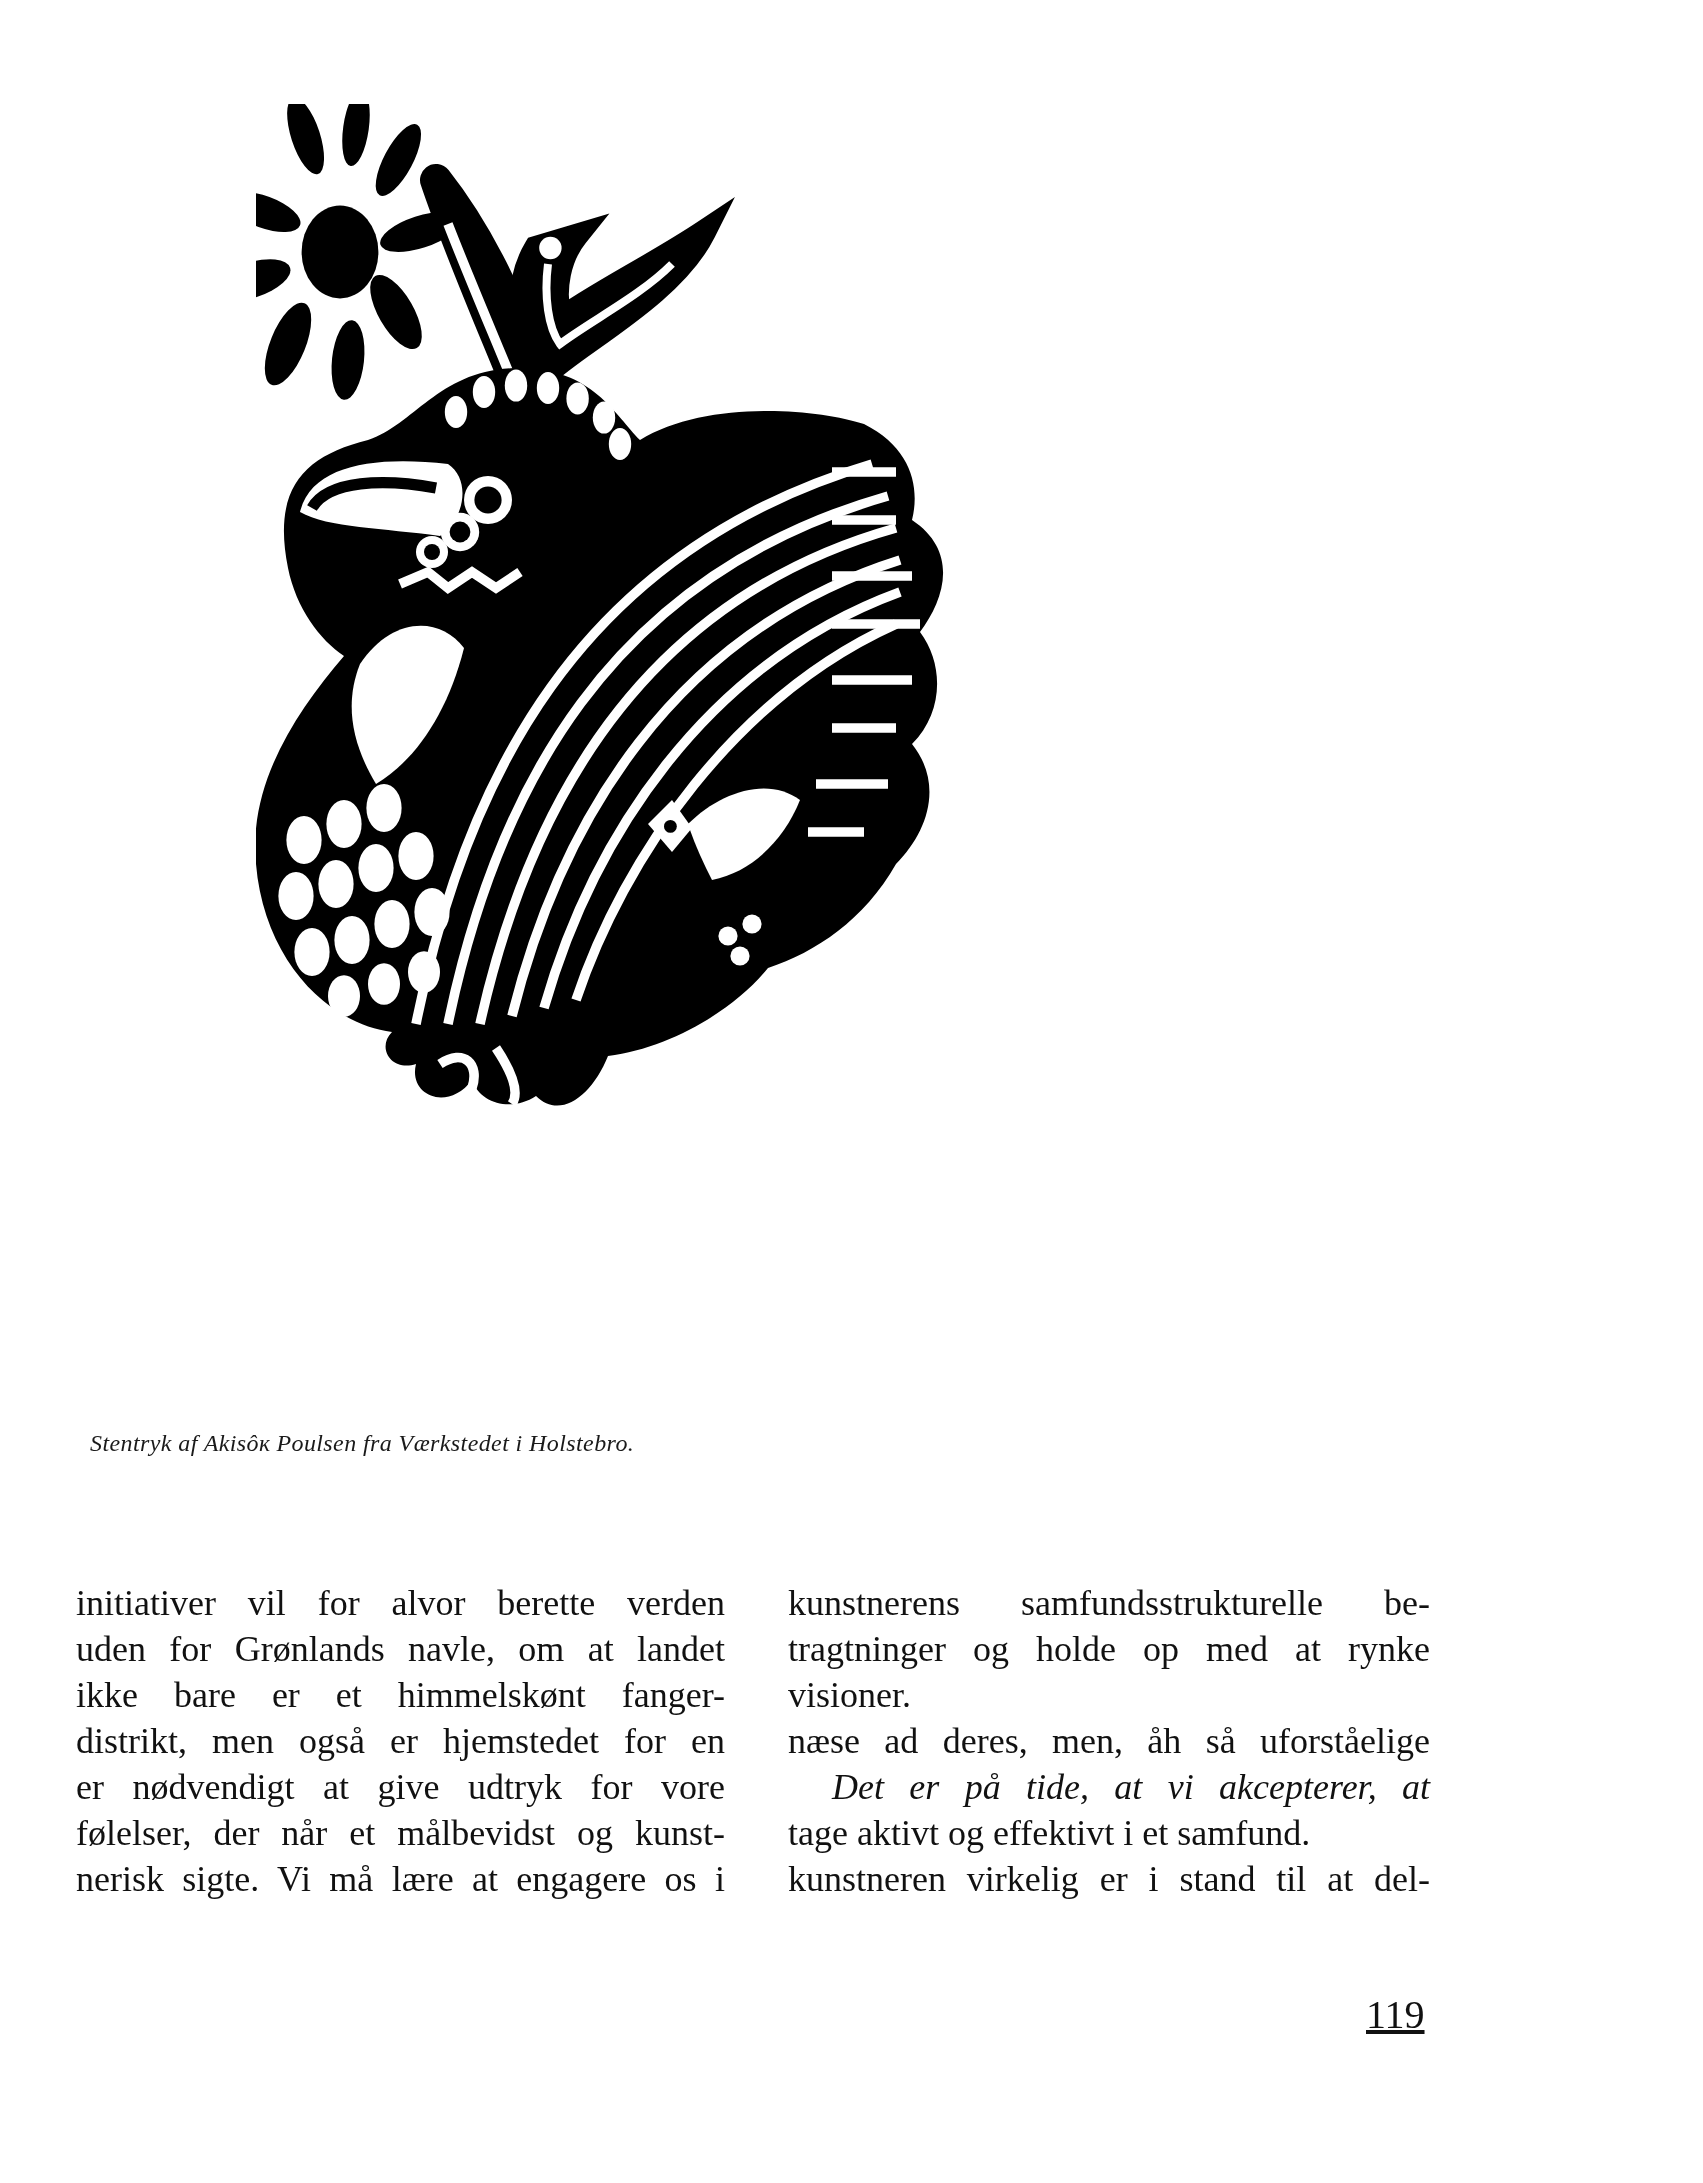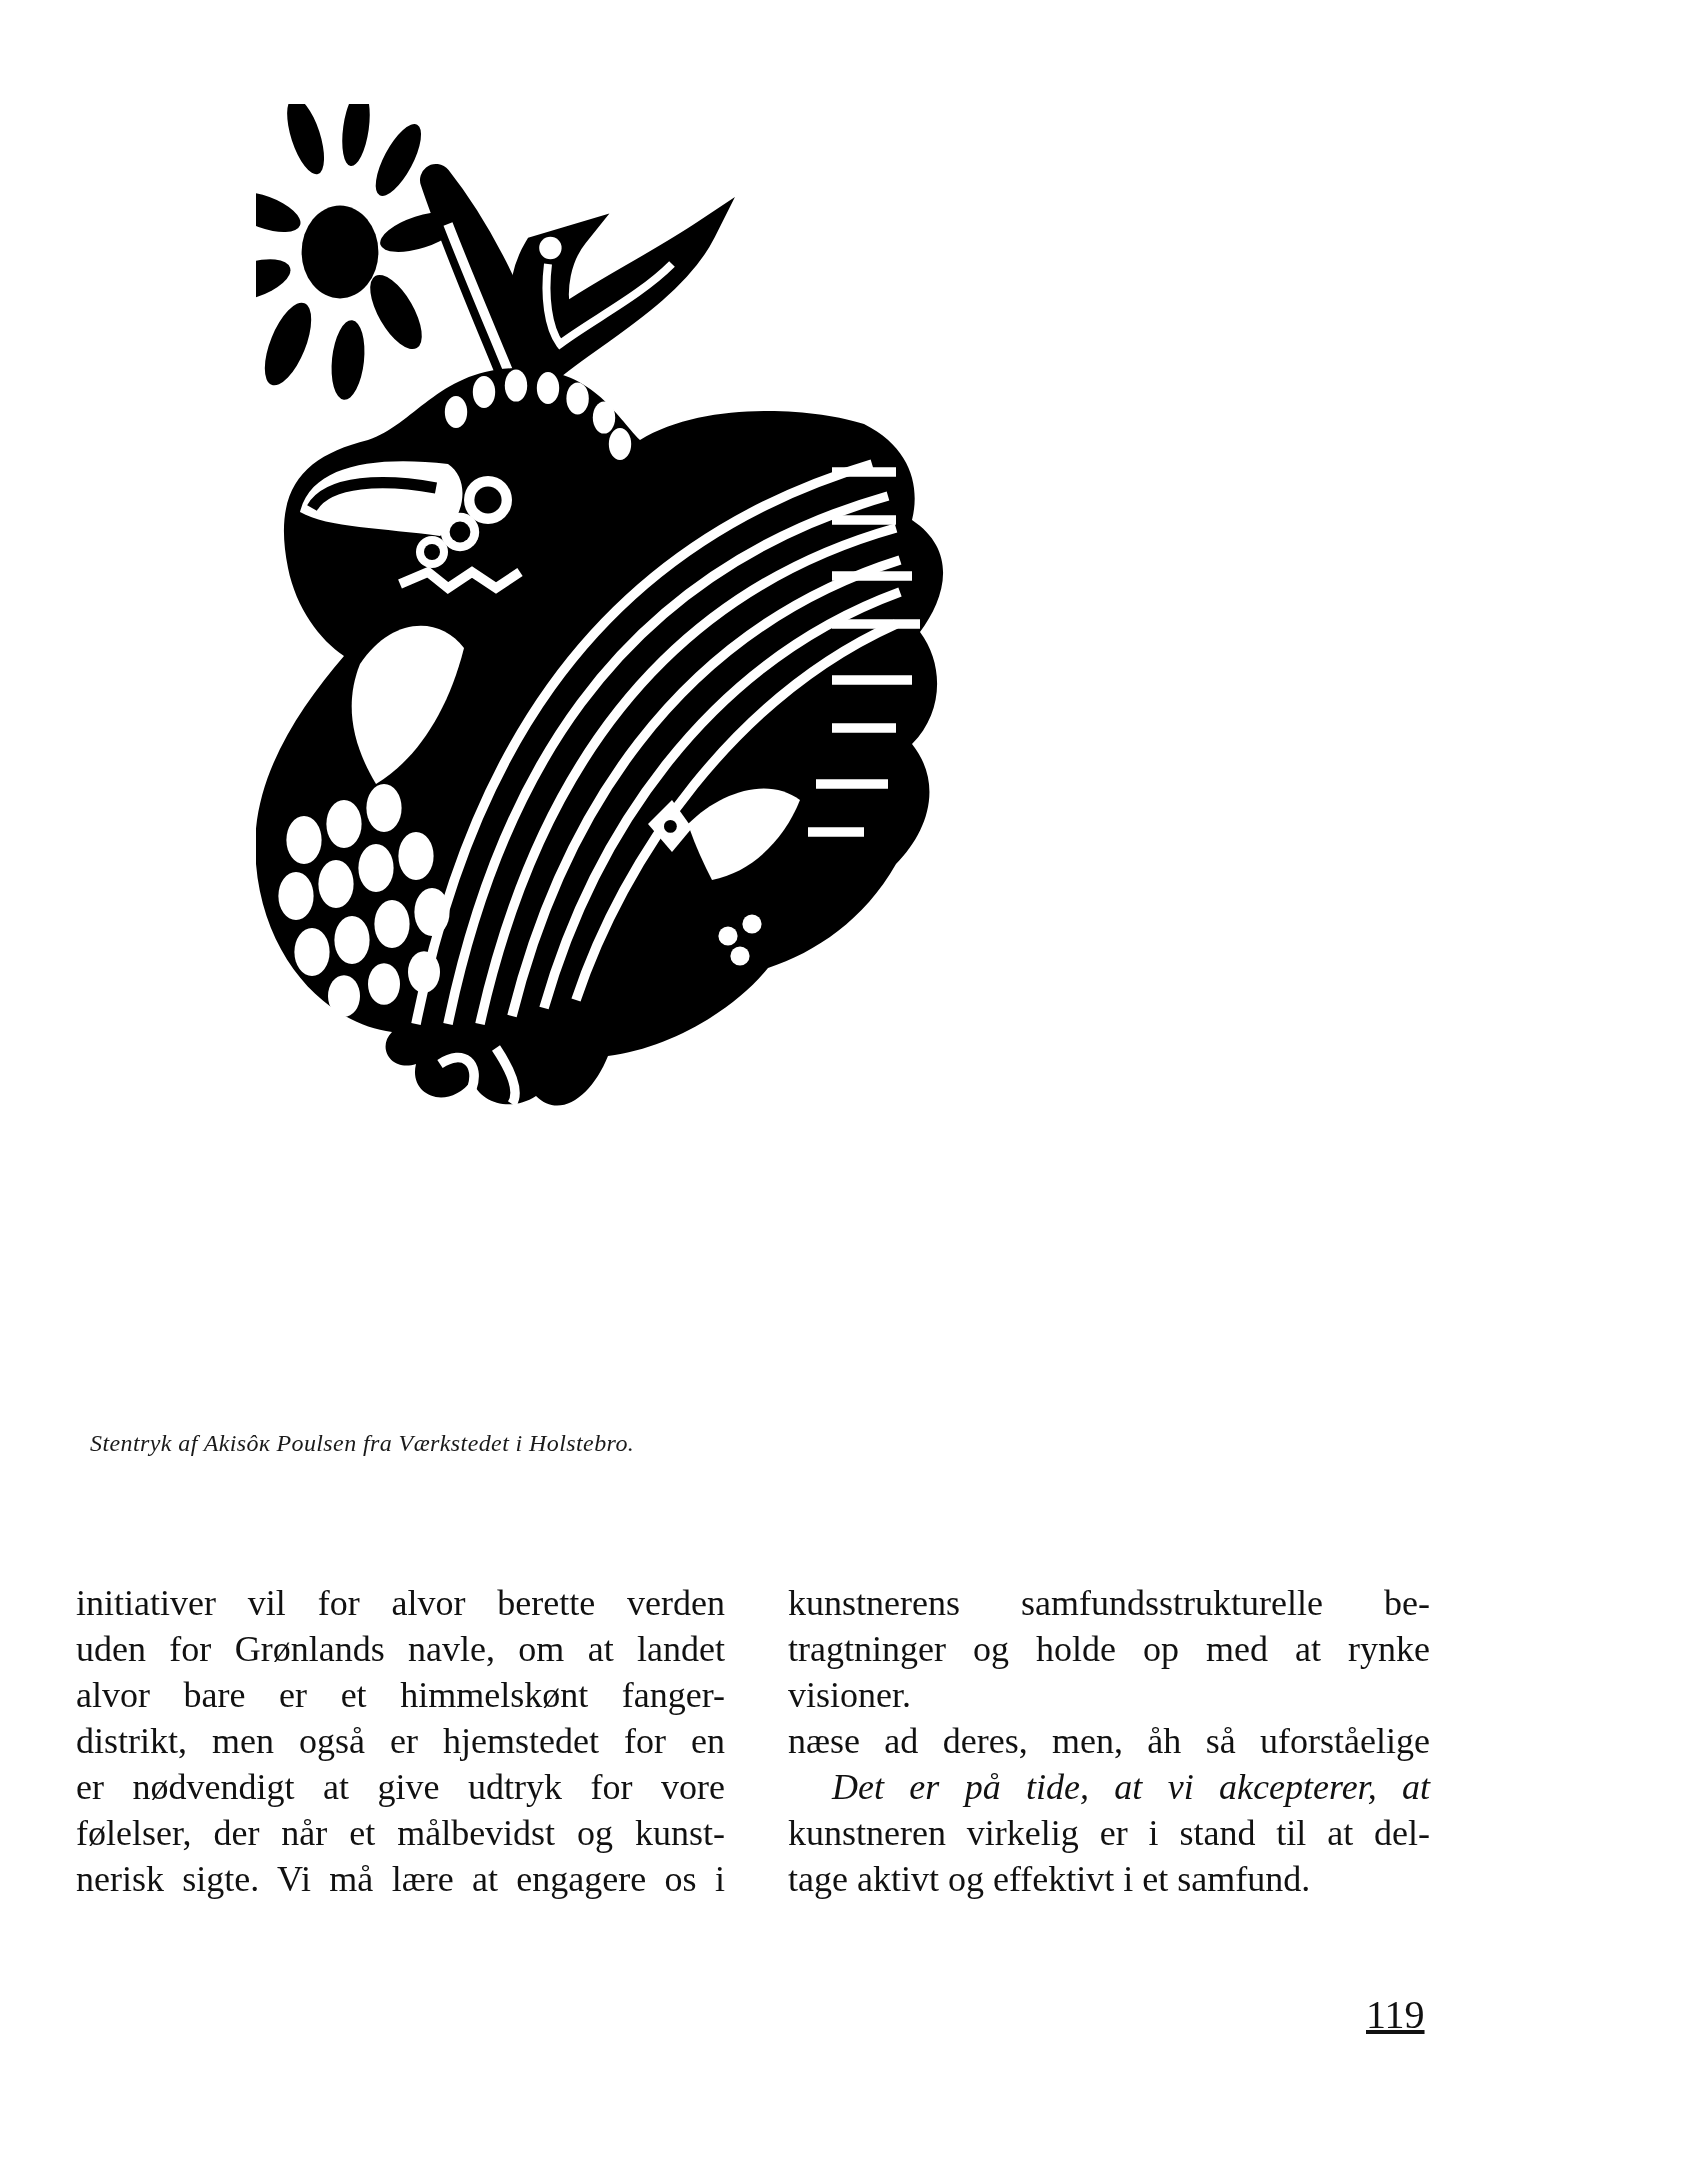--- a/index.html
+++ b/index.html
@@ -120,31 +120,31 @@
       <path d="M230 1200 C260 1180 280 1200 270 1230 M300 1180 C320 1210 330 1235 320 1250" stroke="#fff" stroke-width="12" fill="none"></path>
     </g>
   </svg>
 </div>
 
 <div class="caption">Stentryk af Akisôĸ Poulsen fra Værkstedet i Holstebro.</div>
 
 <div class="col col-left">
   <span class="line">initiativer vil for alvor berette verden</span>
   <span class="line">uden for Grønlands navle, om at landet</span>
-  <span class="line">alvor bare er et himmelskønt fanger-</span>
+  <span class="line">ikke bare er et himmelskønt fanger-</span>
   <span class="line">distrikt, men også er hjemstedet for en</span>
   <span class="line">er nødvendigt at give udtryk for vore</span>
   <span class="line">følelser, der når et målbevidst og kunst-</span>
   <span class="line">nerisk sigte. Vi må lære at engagere os i</span>
 </div>
 
 <div class="col col-right">
   <span class="line">kunstnerens samfundsstrukturelle be-</span>
   <span class="line">tragtninger og holde op med at rynke</span>
   <span class="line last">visioner.</span>
   <span class="line">næse ad deres, men, åh så uforståelige</span>
   <span class="line indent">Det er på tide, at vi akcepterer, at</span>
+  <span class="line last">tage aktivt og effektivt i et samfund.</span>
   <span class="line">kunstneren virkelig er i stand til at del-</span>
-  <span class="line last">tage aktivt og effektivt i et samfund.</span>
 </div>
 
 <div class="page-number">119</div>
 
 
 </body></html>

